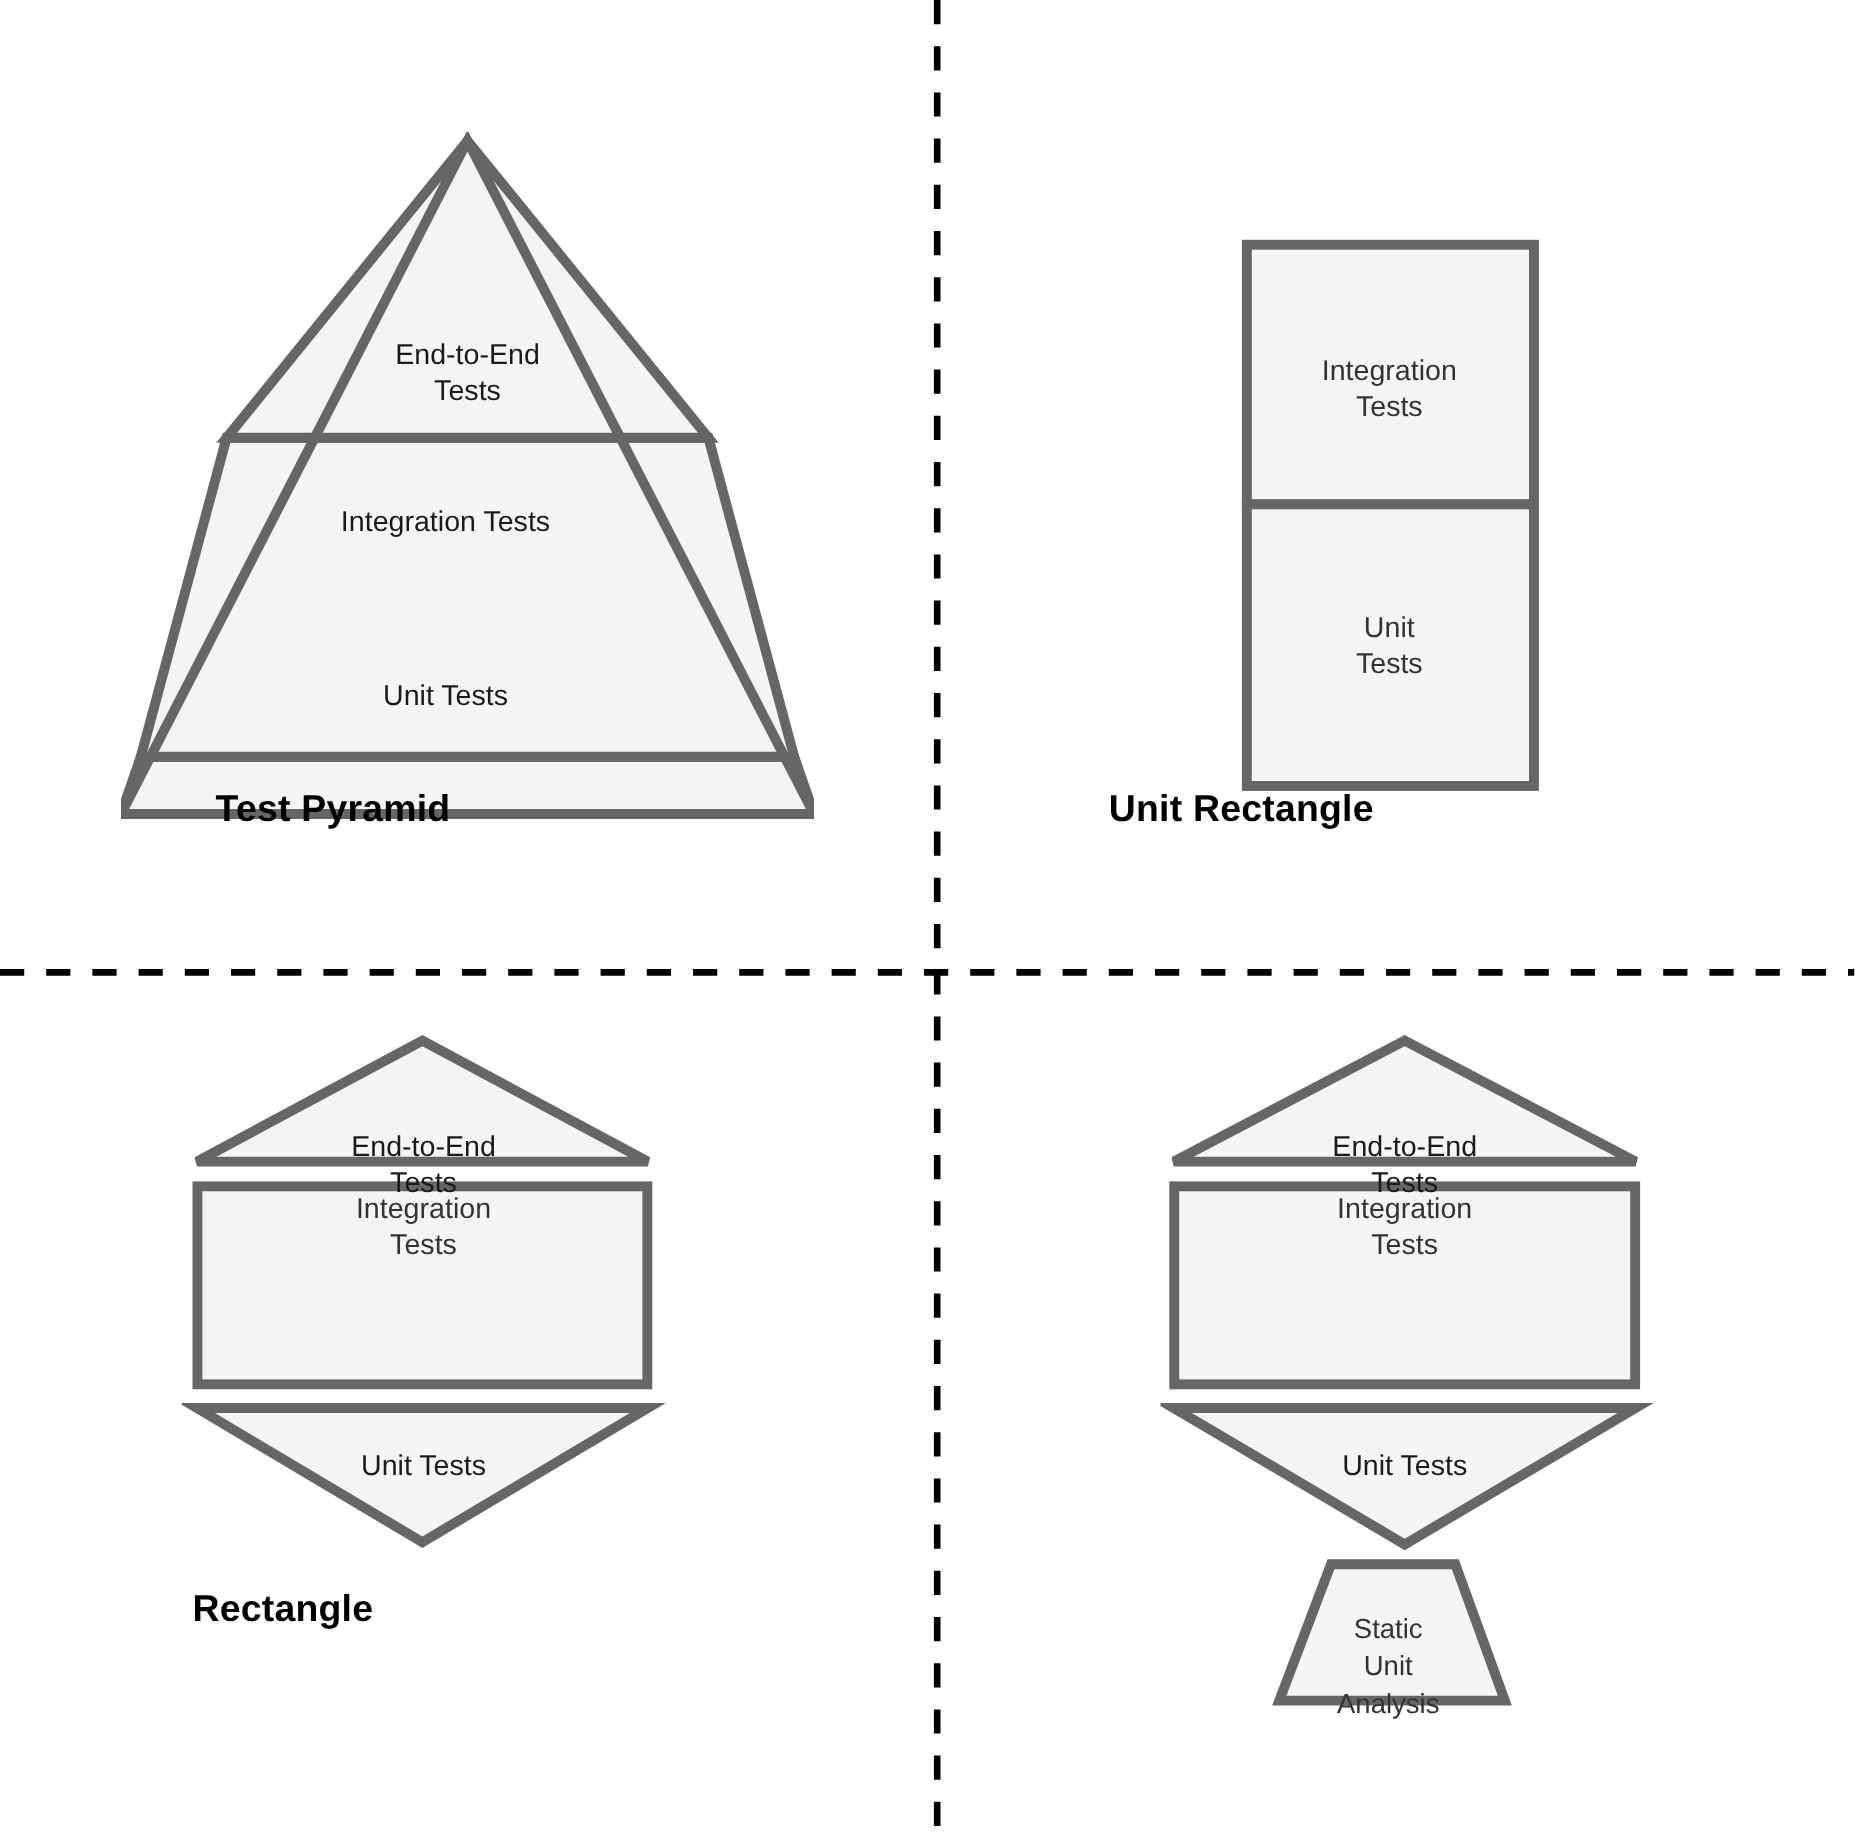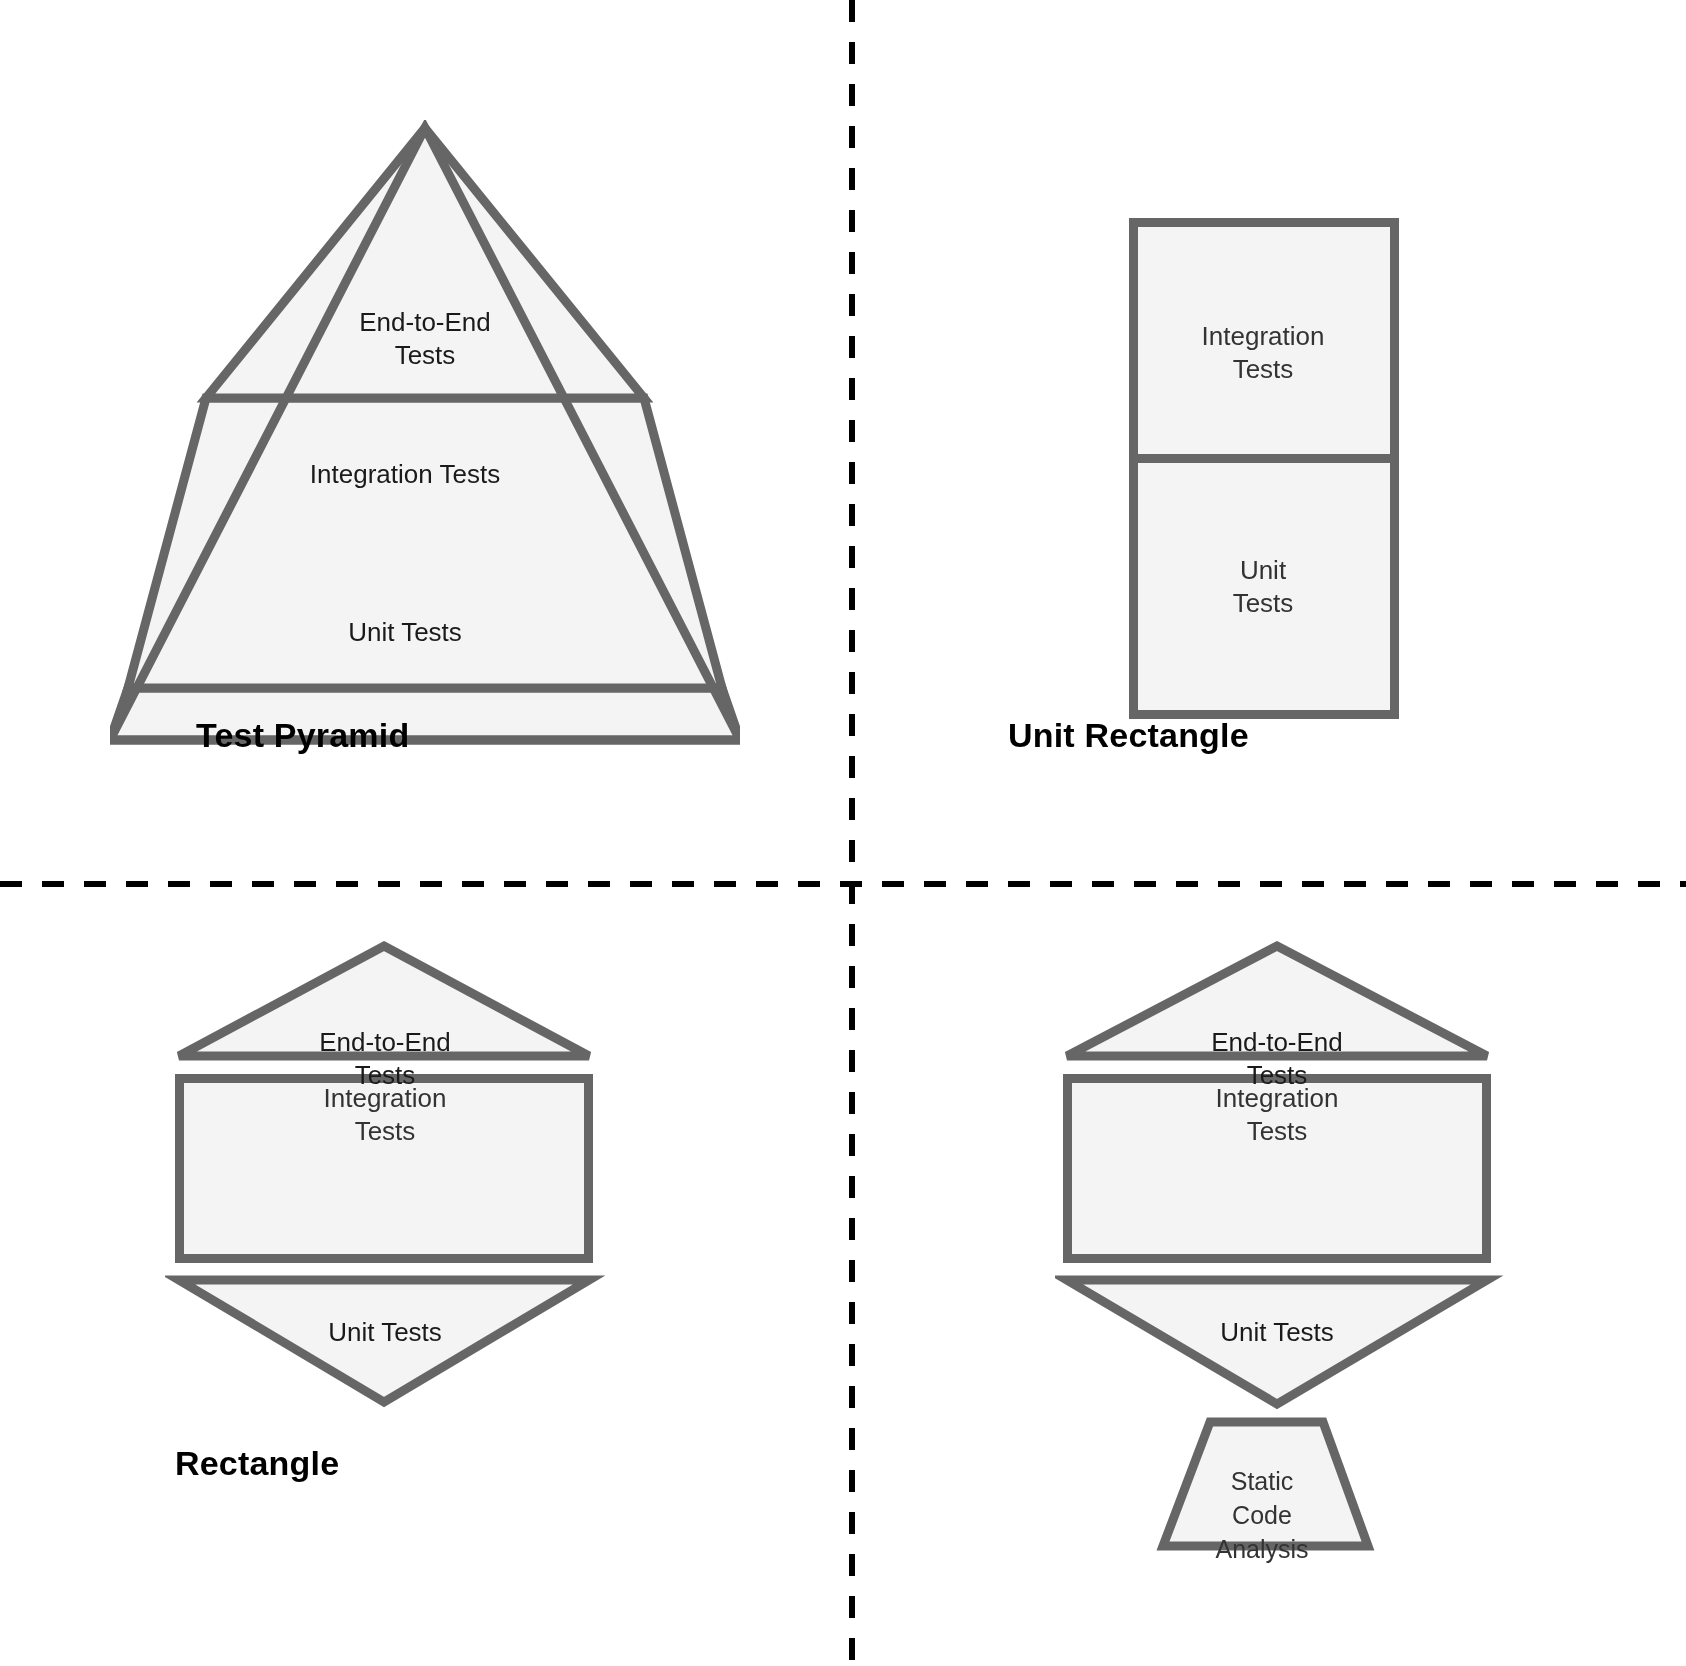--- a/index.html
+++ b/index.html
@@ -104,16 +104,16 @@
     <polygon points="12,350 432,350 222,474" fill="#f4f4f4" stroke="#666666" stroke-width="9" stroke-linejoin="miter"></polygon>
 
     <polygon points="155,492 268,492 313,616 108,616" fill="#f4f4f4" stroke="#666666" stroke-width="9" stroke-linejoin="miter"></polygon>
   </svg>
   <div class="shape-label dark" style="left:1137px;top:1000px;width:280px;">End-to-End
 Tests</div>
   <div class="shape-label" style="left:1137px;top:1056px;width:280px;">Integration
 Tests</div>
   <div class="shape-label dark" style="left:1137px;top:1290px;width:280px;">Unit Tests</div>
   <div class="shape-label" style="left:1157px;top:1438px;width:210px;font-size:25px;line-height:1.36;">Static
-Code
+Unit
 Analysis</div>
 
 </div>
 
 </body></html>

